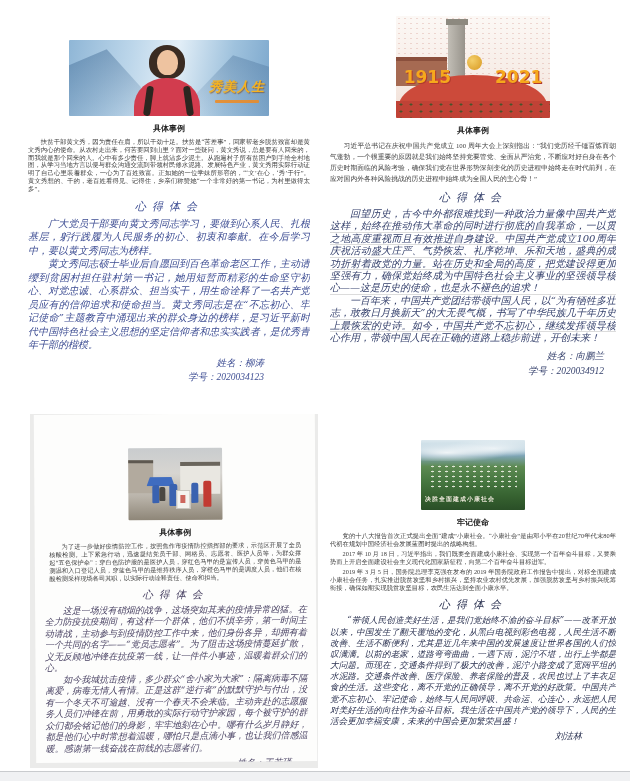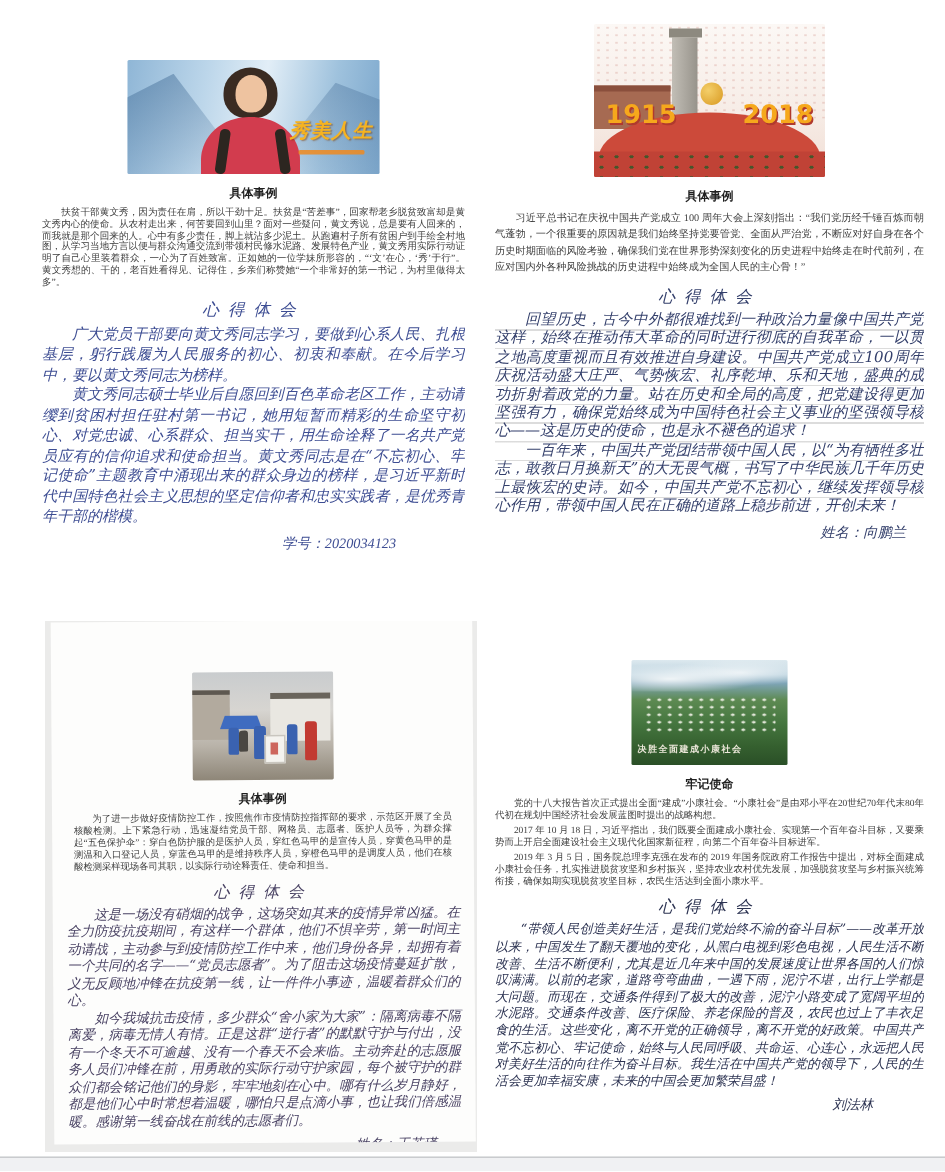--- a/index.html
+++ b/index.html
@@ -26,21 +26,21 @@
   
   .pg-tl{left:28px;top:40px;width:282px;height:360px;}
   .pg-tr{left:330px;top:16px;width:286px;height:400px;}
   .bl-mat{left:30px;top:414px;width:288px;height:354px;background:#ebebea;}
   .bl-paper{position:absolute;left:5px;top:0px;width:281px;height:348px;background:#fdfdfc;
             transform:rotate(-0.4deg);overflow:hidden;}
   .pg-br{left:330px;top:440px;width:286px;height:332px;}
 
   
   .photo-tl{width:168px;height:76px;
-    background:linear-gradient(100deg,#8fb6d6 0%,#bcd6ea 30%,#e2eef7 52%,#9fc2dd 78%,#7aa6cc 100%);}
+    background:linear-gradient(100deg,#8fb6d6 0%,#bcd6ea 30%,#e2eef7 52%,#9fc2dd 78%,#7aa6cc 100%);padding-left:32px;}
   .mtn{position:absolute;bottom:0;}
   .mtn1{left:-6px;width:52%;height:88%;
     background:linear-gradient(160deg,rgba(66,108,150,.55),rgba(170,200,225,.15));
     clip-path:polygon(0 100%,0 28%,42% 0,100% 100%);}
   .mtn2{right:-6px;width:50%;height:80%;
     background:linear-gradient(200deg,rgba(80,120,160,.5),rgba(190,215,235,.15));
     clip-path:polygon(0 100%,58% 0,100% 22%,100% 100%);}
   .girl-hair{position:absolute;left:50%;top:6%;width:36px;height:34px;margin-left:-20px;
     background:#3a2b22;border-radius:52% 52% 46% 46%;}
   .girl-face{position:absolute;left:50%;top:13%;width:21px;height:25px;margin-left:-12px;
@@ -146,42 +146,44 @@
       <div class="strap strap-r"></div>
       <span class="poster-title">秀美人生</span>
       <div class="poster-sub-bar"></div>
     </div>
     <h3 class="sec-title">具体事例</h3>
     <p class="body-text">扶贫干部黄文秀，因为责任在肩，所以干劲十足。扶贫是“苦差事”，回家帮老乡脱贫致富却是黄文秀内心的使命。从农村走出来，何苦要回到山里？面对一些疑问，黄文秀说，总是要有人回来的，而我就是那个回来的人。心中有多少责任，脚上就沾多少泥土。从跑遍村子所有贫困户到手绘全村地图，从学习当地方言以便与群众沟通交流到带领村民修水泥路、发展特色产业，黄文秀用实际行动证明了自己心里装着群众，一心为了百姓致富。正如她的一位学妹所形容的，“‘文’在心，‘秀’于行”。黄文秀想的、干的，老百姓看得见、记得住，乡亲们称赞她“一个非常好的第一书记，为村里做得太多”。</p>
     <h4 class="hw-title tl-ink">心得体会</h4>
     <p class="hw tl-ink">广大党员干部要向黄文秀同志学习，要做到心系人民、扎根基层，躬行践履为人民服务的初心、初衷和奉献。在今后学习中，要以黄文秀同志为榜样。</p>
     <p class="hw tl-ink">黄文秀同志硕士毕业后自愿回到百色革命老区工作，主动请缨到贫困村担任驻村第一书记，她用短暂而精彩的生命坚守初心、对党忠诚、心系群众、担当实干，用生命诠释了一名共产党员应有的信仰追求和使命担当。黄文秀同志是在“不忘初心、牢记使命”主题教育中涌现出来的群众身边的榜样，是习近平新时代中国特色社会主义思想的坚定信仰者和忠实实践者，是优秀青年干部的楷模。</p>
     <div class="sig sig-tl tl-ink">
+      <div>姓名：柳涛</div>
       <div>学号：2020034123</div>
     </div>
   </section>
 
   <section class="page pg-tr">
     <div class="photo photo-tr">
       <div class="confetti"></div>
       <div class="bldg"></div>
       <div class="monument"></div>
       <div class="emblem"></div>
       <div class="crowd-arch"></div>
       <div class="crowd-band"></div>
       <span class="yr yr-l">1915</span>
-      <span class="yr yr-r">2018</span>
+      <span class="yr yr-r">2021</span>
     </div>
     <h3 class="sec-title">具体事例</h3>
     <p class="body-text">习近平总书记在庆祝中国共产党成立 100 周年大会上深刻指出：“我们党历经千锤百炼而朝气蓬勃，一个很重要的原因就是我们始终坚持党要管党、全面从严治党，不断应对好自身在各个历史时期面临的风险考验，确保我们党在世界形势深刻变化的历史进程中始终走在时代前列，在应对国内外各种风险挑战的历史进程中始终成为全国人民的主心骨！”</p>
     <h4 class="hw-title tr-ink">心得体会</h4>
     <p class="hw tr-ink ruled">回望历史，古今中外都很难找到一种政治力量像中国共产党这样，始终在推动伟大革命的同时进行彻底的自我革命，一以贯之地高度重视而且有效推进自身建设。中国共产党成立100周年庆祝活动盛大庄严、气势恢宏、礼序乾坤、乐和天地，盛典的成功折射着政党的力量。站在历史和全局的高度，把党建设得更加坚强有力，确保党始终成为中国特色社会主义事业的坚强领导核心——这是历史的使命，也是永不褪色的追求！</p>
     <p class="hw tr-ink ruled">一百年来，中国共产党团结带领中国人民，以“为有牺牲多壮志，敢教日月换新天”的大无畏气概，书写了中华民族几千年历史上最恢宏的史诗。如今，中国共产党不忘初心，继续发挥领导核心作用，带领中国人民在正确的道路上稳步前进，开创未来！</p>
     <div class="sig sig-tr tr-ink">
       <div>姓名：向鹏兰</div>
+      <div>学号：2020034912</div>
     </div>
   </section>
 
   <section class="page bl-mat">
     <div class="bl-paper">
       <div class="photo photo-bl" style="margin-top:34px;">
         <div class="house1"></div>
         <div class="house2"></div>
         <div class="tent"></div>
         <div class="fig fig-blue" style="left:26%;top:52%;width:7px;height:18px;"></div>

